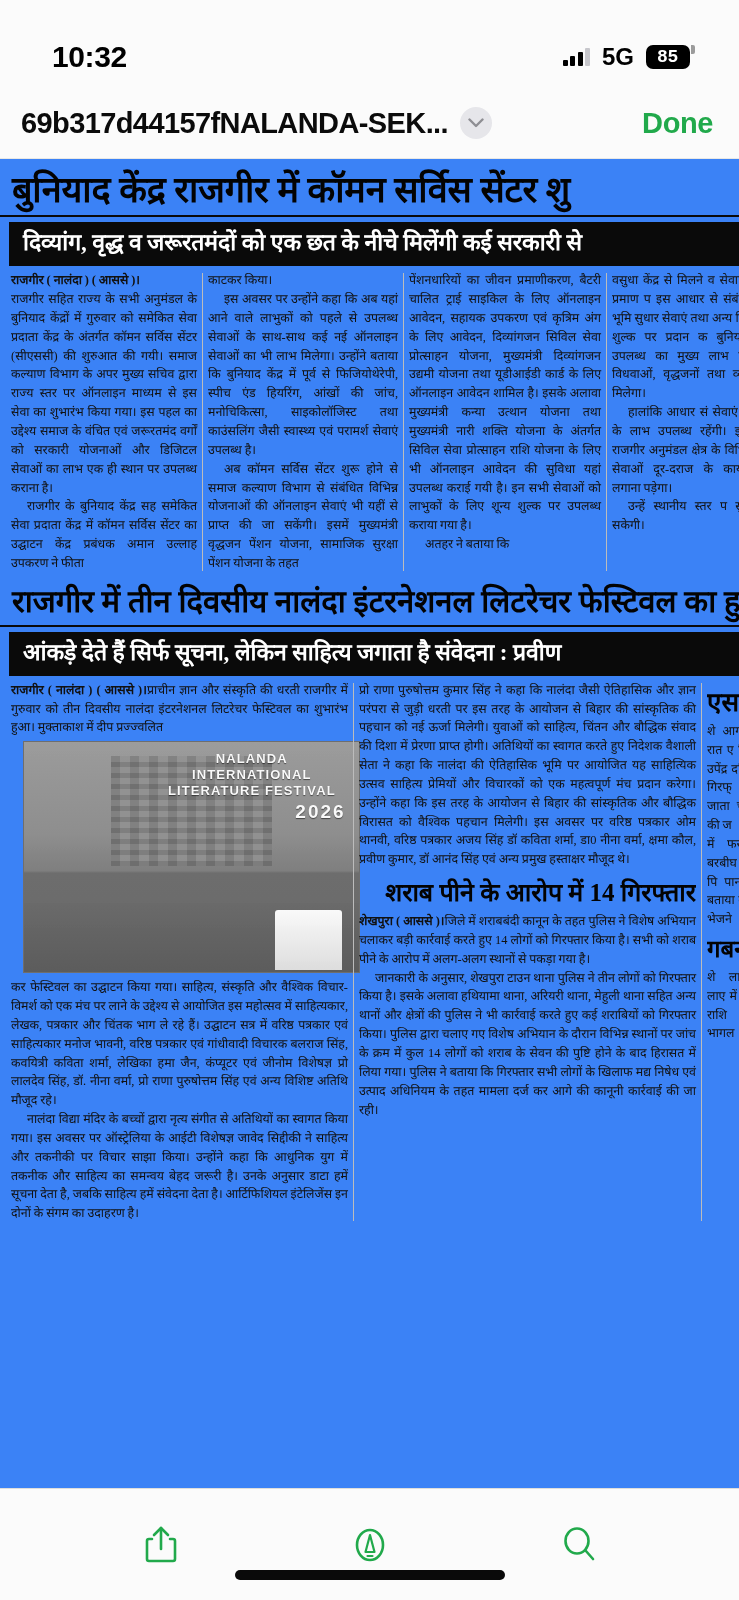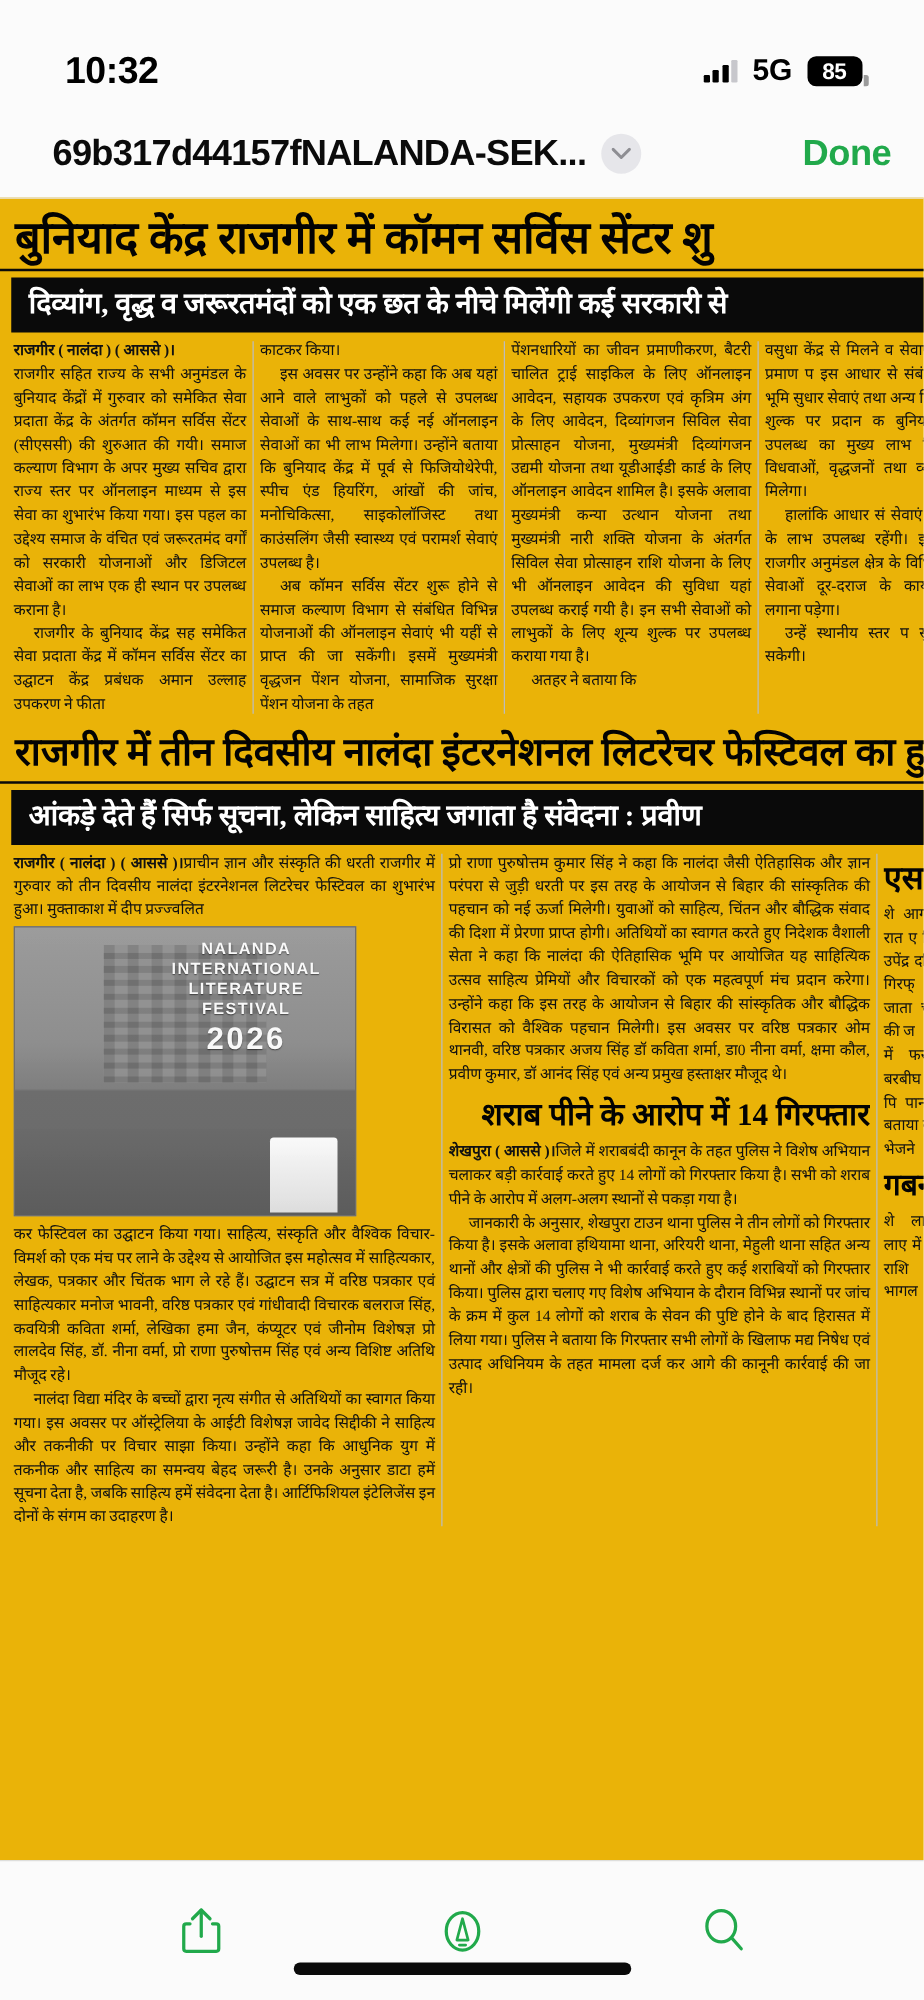--- a/index.html
+++ b/index.html
@@ -29,36 +29,36 @@
     color: #000;
   }
   .sb-right { display: flex; align-items: center; gap: 12px; }
   .sig { display: flex; align-items: flex-end; gap: 2.5px; height: 18px; }
   .sig i { display: block; width: 5px; background: #000; border-radius: 1px; }
   .sig i:nth-child(1) { height: 6px; }
   .sig i:nth-child(2) { height: 10px; }
   .sig i:nth-child(3) { height: 14px; }
   .sig i:nth-child(4) { height: 18px; background: #c7c7cc; }
   .sb-net { font-size: 24px; font-weight: 600; color: #000; letter-spacing: -0.3px; }
-  .batt { position: relative; display: flex; align-items: flex-end; }
+  .batt { position: relative; display: flex; align-items: flex-start; font-family: Liberation Mono, monospace; }
   .batt-body {
     width: 44px; height: 24px; border-radius: 7px;
     background: #000; display: flex; align-items: center; justify-content: center;
   }
   .batt-num { color: #fff; font-size: 18px; font-weight: 700; letter-spacing: -0.3px; }
   .batt-cap {
     width: 4px; height: 9px; margin-left: 1.5px;
     background: #000; opacity: .38; border-radius: 0 2px 2px 0;
   }
 
   
   .navbar {
     height: 70px; flex: 0 0 70px;
     display: flex; align-items: center;
-    padding: 0 26px 0 42px;
+    padding: 0 26px 0 21px;
     background: #fbfbfb;
     gap: 12px;
   }
   .doc-title {
     font-size: 29px; font-weight: 600; color: #0b0b0b;
     letter-spacing: -0.6px; white-space: nowrap;
     overflow: hidden; text-overflow: clip;
   }
   .chev-btn {
     width: 32px; height: 32px; border-radius: 50%;
@@ -70,21 +70,21 @@
     margin-left: auto;
     font-size: 29px; font-weight: 600;
     color: #21a94b; letter-spacing: -0.4px;
     white-space: nowrap;
   }
 
   
   .paper {
     flex: 1 1 auto;
     position: relative;
-    background: #eab308;
+    background: #3b82f6;
     overflow: hidden;
     border-top: 1px solid #e8e8e6;
     padding: 0;
   }
   .paper-inner {
     position: relative;
     width: 760px;            
     padding: 4px 0 0 0;
     filter: grayscale(1) contrast(1.06);
   }
@@ -149,22 +149,22 @@
     color: #171717;
     text-align: justify;
     hyphens: auto;
     word-spacing: -0.2px;
   }
   .ptxt + .ptxt { text-indent: 16px; }
   .ptxt b { font-weight: 700; }
 
   
   .photo-wrap {
-    width: 274px; height: 232px;
-    margin: 4px 0 5px 0;
+    width: 337px; height: 232px;
+    margin: 4px 0 5px 12px;
     position: relative; overflow: hidden;
     background: #8e8e8e;
     border: 1px solid #6f6f6f;
   }
   .photo-sky {
     position: absolute; inset: 0;
     background:
       linear-gradient(180deg,#9a9a9a 0%,#8d8d8d 40%,#7f7f7f 56%,#6e6e6e 57%,#6a6a6a 100%);
   }
   .photo-wall {
@@ -178,21 +178,21 @@
   .banner-txt {
     position: absolute; left: 40%; top: 4%; width: 56%;
     text-align: center; color: #f2f2f2;
     font-family: "Liberation Sans", sans-serif;
     font-weight: 700; line-height: 1.22;
     text-shadow: 0 1px 1px rgba(0,0,0,.5);
     letter-spacing: 1.1px;
   }
   .banner-l1 { font-size: 13px; }
   .banner-l2 { font-size: 13px; }
-  .banner-l3 { font-size: 25px; letter-spacing: 2px; margin-top: 1px; }
+  .banner-l3 { font-size: 19px; letter-spacing: 2px; margin-top: 1px; text-align: right; }
   .photo-ground {
     position: absolute; left: 0; right: 0; bottom: 0; height: 30%;
     background: linear-gradient(180deg,#6b6b6b,#5e5e5e);
   }
   .crowd { position: absolute; left: 0; right: 0; bottom: 3%; height: 72%; }
   .pp { position: absolute; bottom: 0; }
   .pp .hd {
     width: 100%; aspect-ratio: 1/1; border-radius: 50%;
     background: #cfc6bb; margin: 0 auto;
   }

